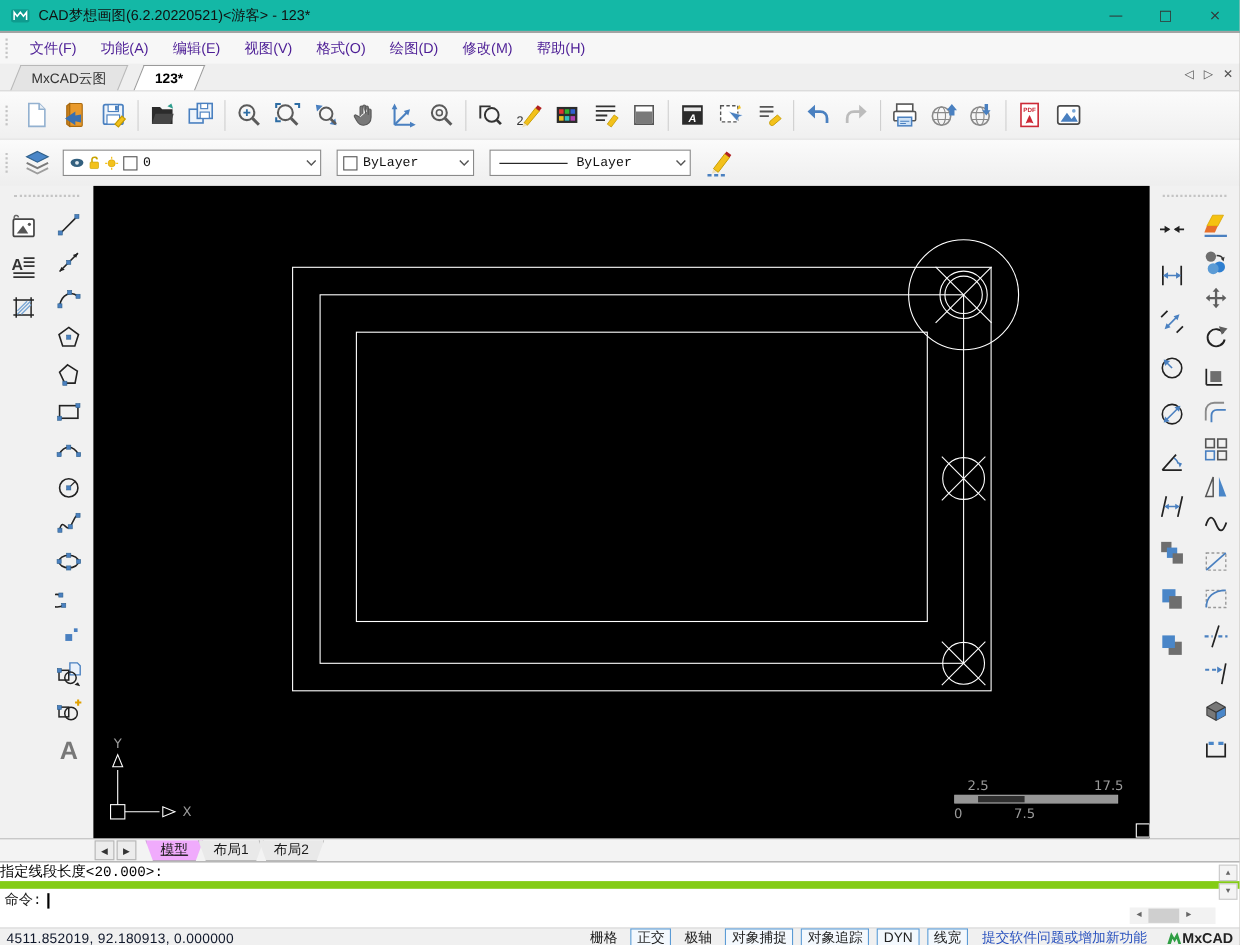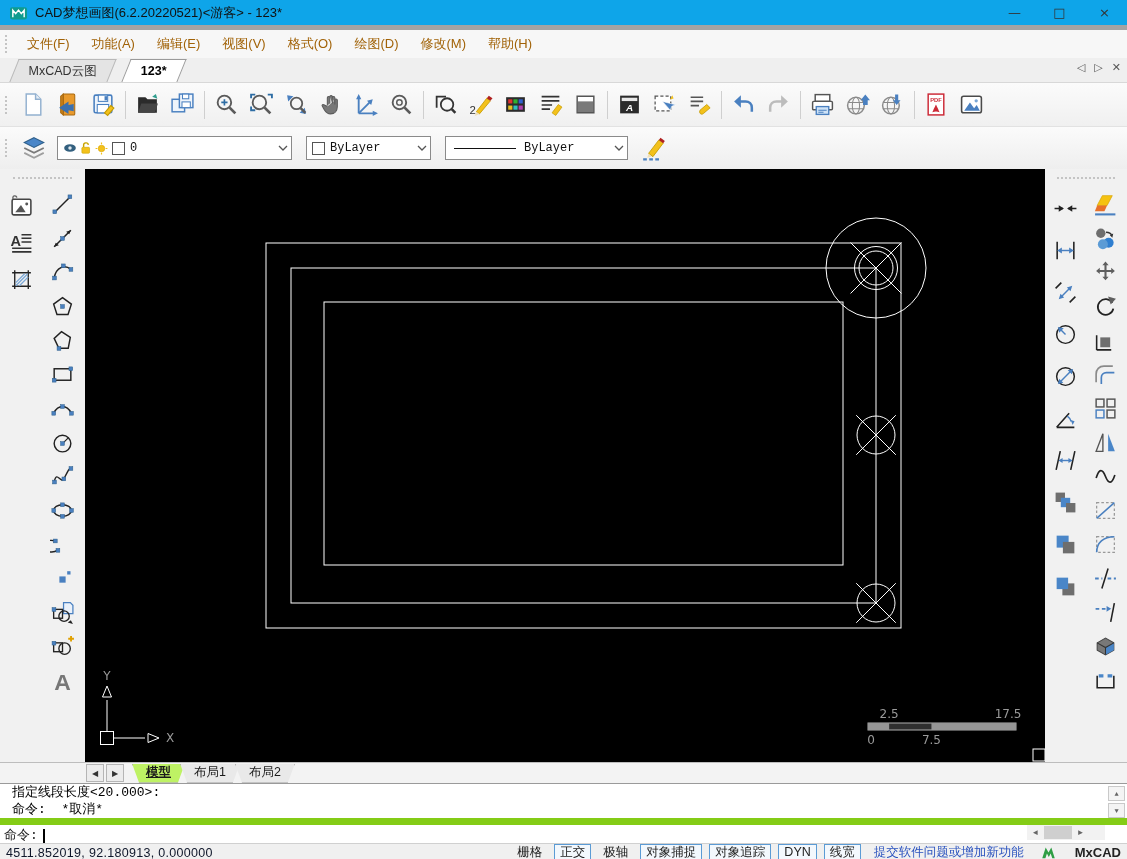--- a/index.html
+++ b/index.html
@@ -2,30 +2,30 @@
 <html><head>
 <meta charset="utf-8">
 <style>
   html,body{margin:0;padding:0;}
   body{width:1127px;height:859px;overflow:hidden;background:#d4d0c8;
        font-family:"Liberation Sans","DejaVu Sans",sans-serif;font-size:13px;color:#1a1a1a;
        -webkit-font-smoothing:antialiased;}
   #app{width:1127px;height:859px;display:flex;flex-direction:column;background:#f5f5f5;}
 
   
-  .titlebar{height:30px;background:#0ea5e9;display:flex;align-items:center;flex:0 0 auto;
-            border-bottom:5px solid #a3a3a3;box-sizing:border-box;}
+  .titlebar{height:30px;background:#14b8a6;display:flex;align-items:center;flex:0 0 auto;
+            border-bottom:2px solid #a3a3a3;box-sizing:border-box;}
   .titlebar .appicon{margin:0 8px 0 10px;display:flex;}
   .titlebar .title{font-size:13px;color:#111;flex:1;}
   .winbtn{width:45px;height:29px;display:flex;align-items:center;justify-content:center;
           font-size:13px;color:#333;font-family:"DejaVu Sans",sans-serif;}
   
   .menubar{height:28px;background:#f7f7f7;display:flex;align-items:center;flex:0 0 auto;}
   .grip{width:5px;height:18px;border-left:2px dotted #c4c4c4;margin:0 4px 0 5px;}
-  .menu-item{padding:3px 11px;font-size:13px;color:#a16207;}
+  .menu-item{padding:3px 11px;font-size:13px;color:#4c1d95;}
   
   .doctabs{height:24px;background:#efefef;border-bottom:1px solid #d8d8d8;display:flex;
            align-items:flex-end;flex:0 0 auto;position:relative;}
   .dtab{height:22px;margin-left:14px;padding:0 14px;display:flex;align-items:center;
         transform:skewX(-22deg);border:1px solid #b8b8b8;border-bottom:none;background:#e4e4e4;}
   .dtab .lbl{transform:skewX(22deg);font-size:12.5px;color:#333;}
   .dtab.active{background:#ffffff;border-color:#9a9a9a;}
   .dtab.active .lbl{font-weight:bold;color:#000;}
   .tabctl{position:absolute;right:6px;top:3px;display:flex;gap:9px;}
   .tabctl span{font-size:11px;color:#555;}
@@ -55,46 +55,46 @@
   .canvas{width:960px;height:593px;background:#000;position:relative;flex:0 0 auto;}
   .canvas svg{position:absolute;left:0;top:0;}
   
   .layouttabs{height:20px;background:#f3f3f3;border-top:1px solid #bdbdbd;display:flex;
               align-items:center;padding-left:86px;flex:0 0 auto;}
   .ltarrow{width:16px;height:16px;border:1px solid #b5b5b5;background:#ececec;display:flex;
            align-items:center;justify-content:center;font-size:8px;color:#333;margin-right:2px;}
   .ltab{height:18px;padding:0 13px;margin-left:-5px;display:flex;align-items:center;font-size:12.5px;
         background:#e9e9e9;border:1px solid #9a9a9a;border-top:none;
         clip-path:polygon(0 0,100% 0,calc(100% - 7px) 100%,7px 100%);}
-  .ltab.active{background:#bef264;font-weight:bold;}
+  .ltab.active{background:#f0abfc;font-weight:normal;}
   .ltab.active .u{text-decoration:underline;}
   
   .command{height:60px;background:#fff;border-top:1px solid #9a9a9a;position:relative;
            font-family:"Liberation Mono","DejaVu Sans Mono",monospace;font-size:13px;flex:0 0 auto;
            box-sizing:border-box;}
-  .cmdline{height:17px;line-height:17px;padding-left:12px;white-space:pre;color:#000;}
+  .cmdline{height:17px;line-height:17px;padding-left:0;white-space:pre;color:#000;}
   .cmdinput{border-top:7px solid #84cc16;height:22px;line-height:22px;display:flex;align-items:center;
             padding-left:4px;}
   .cursor{display:inline-block;width:2px;height:14px;background:#000;margin-left:5px;}
   .vscroll{position:absolute;right:2px;top:2px;width:17px;height:32px;display:flex;flex-direction:column;gap:2px;}
   .sbtn{flex:1;border:1px solid #c9c9c9;background:#f4f4f4;display:flex;align-items:center;
         justify-content:center;font-size:7px;color:#666;}
   .hscroll{position:absolute;right:22px;bottom:3px;width:78px;height:15px;display:flex;align-items:center;
            background:#f2f2f2;}
   .hscroll .sbtn{height:100%;width:17px;flex:none;border:none;background:transparent;font-size:8px;}
   .hthumb{width:28px;height:13px;background:#cfcfcf;}
   
   .statusbar{height:19px;background:#f0f0f0;border-top:1px solid #d0d0d0;display:flex;align-items:center;
              flex:1;font-size:12.5px;padding:0 6px;box-sizing:border-box;}
   .coords{color:#0f172a;letter-spacing:.3px;min-width:300px;}
   .togglewrap{display:flex;align-items:center;gap:7px;margin-left:auto;}
   .toggle{padding:0 5px;line-height:15px;color:#222;white-space:nowrap;}
   .toggle.on{border:1px solid #5b9bd5;background:#f3f8fd;}
   .statuslink{color:#2a52be;margin:0 10px 0 6px;white-space:nowrap;}
-  .brand{display:flex;align-items:center;gap:19px;font-size:13px;color:#222;font-weight:bold;white-space:nowrap;}
+  .brand{display:flex;align-items:center;gap:0;font-size:13px;color:#222;font-weight:bold;white-space:nowrap;}
 </style>
 </head>
 <body>
 
 <div id="app">
 
   <div class="titlebar">
     <span class="appicon">
       <svg width="17" height="16" viewBox="0 0 24 22">
           <rect x="0" y="3" width="24" height="17" rx="3" fill="#0f9b8e"></rect>
@@ -759,21 +759,20 @@
     <span class="ltab">
         <span>布局1</span>
       </span>
     <span class="ltab">
         <span>布局2</span>
       </span>
   </div>
 
   <div class="command">
     <div class="cmdline">指定线段长度&lt;20.000&gt;:</div>
-    <div class="cmdline">命令:  *取消*</div>
     <div class="cmdinput">
       <span>命令:</span>
       <span class="cursor"></span>
     </div>
     <div class="vscroll">
       <span class="sbtn">▲</span>
       <span class="sbtn">▼</span>
     </div>
     <div class="hscroll">
       <span class="sbtn">◄</span>

